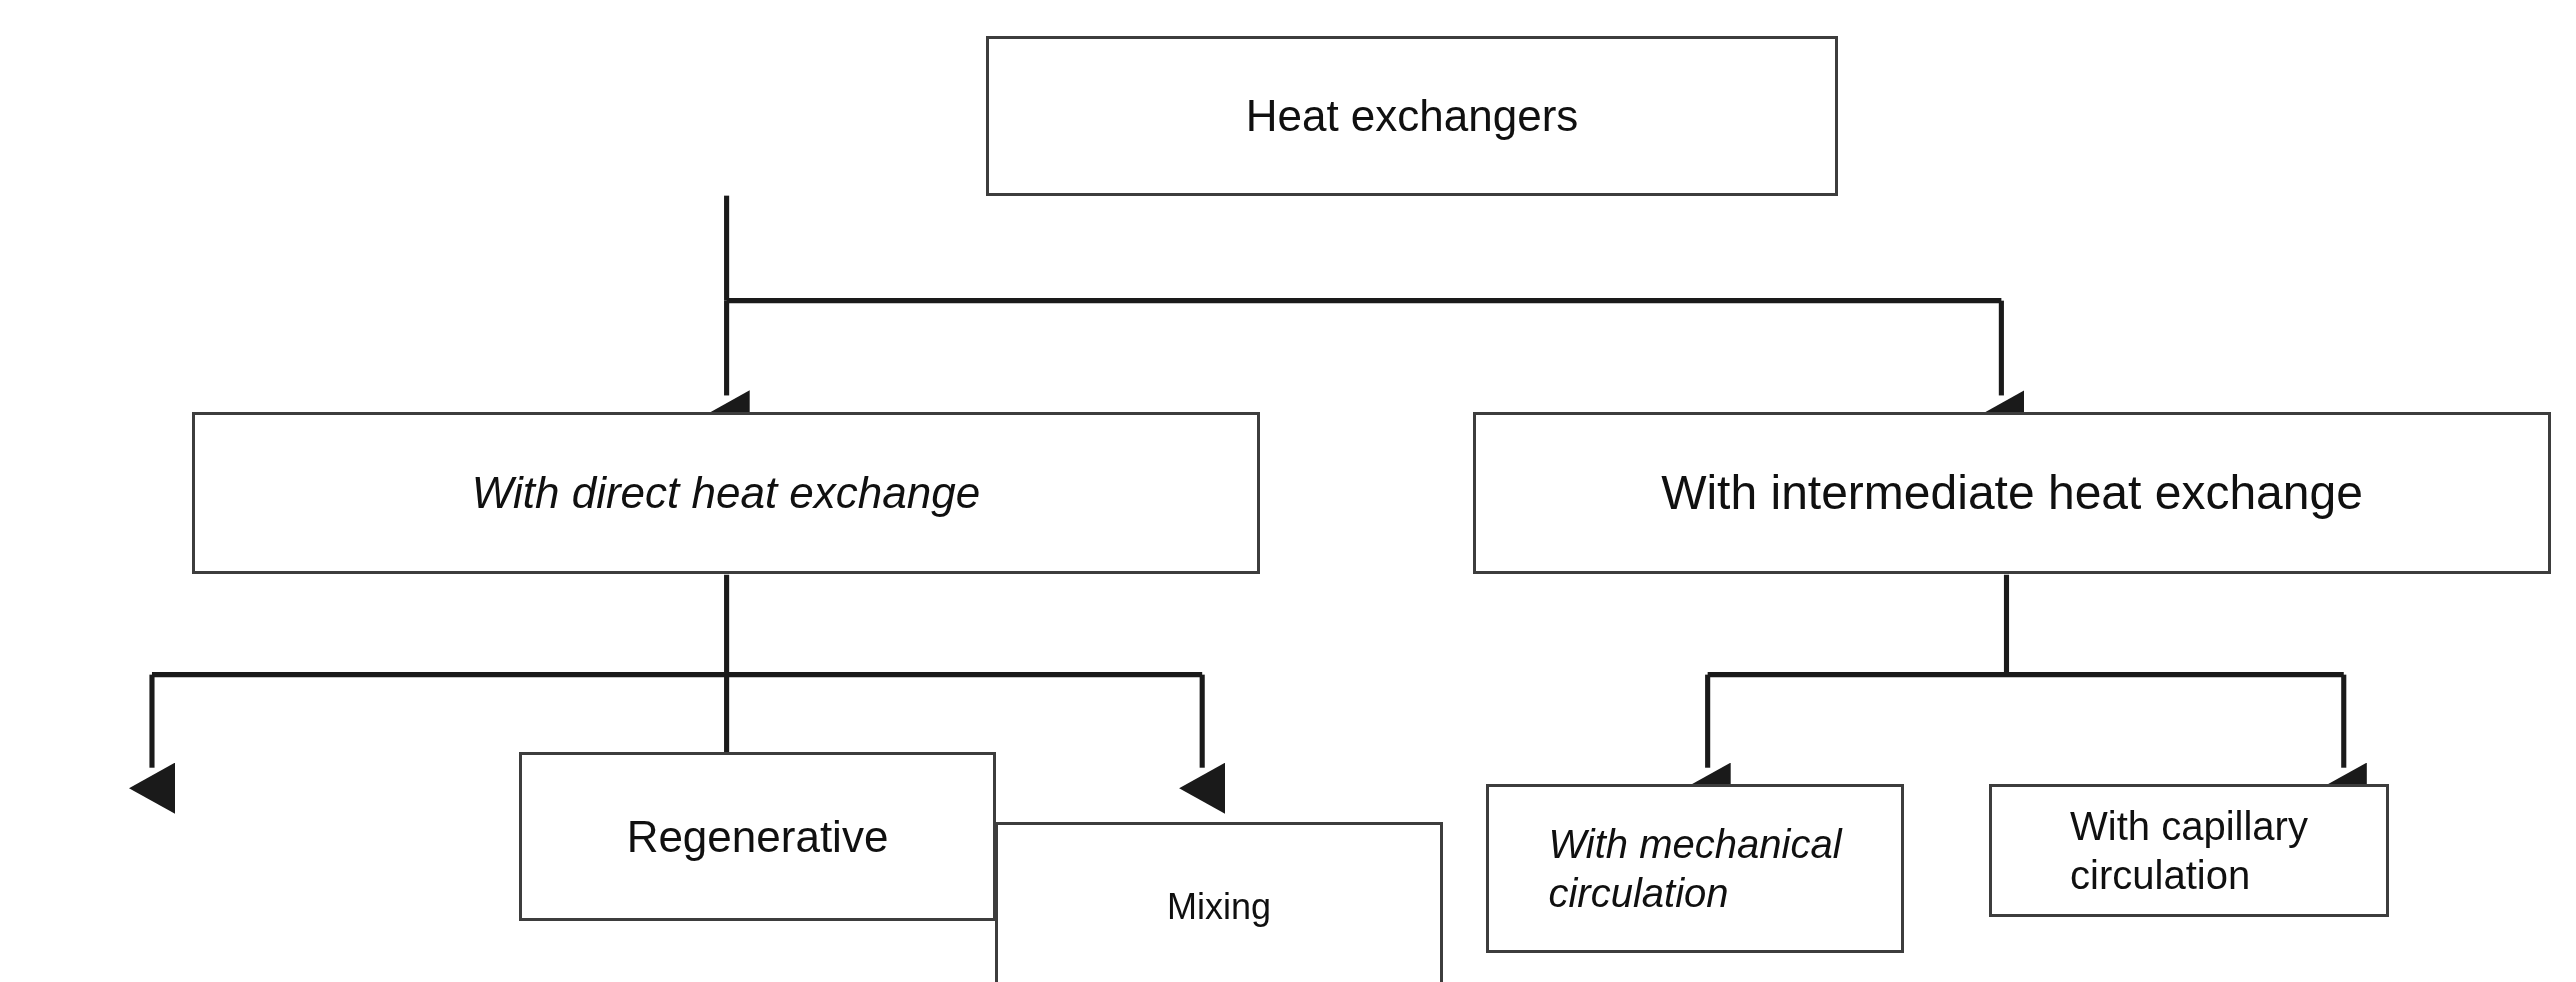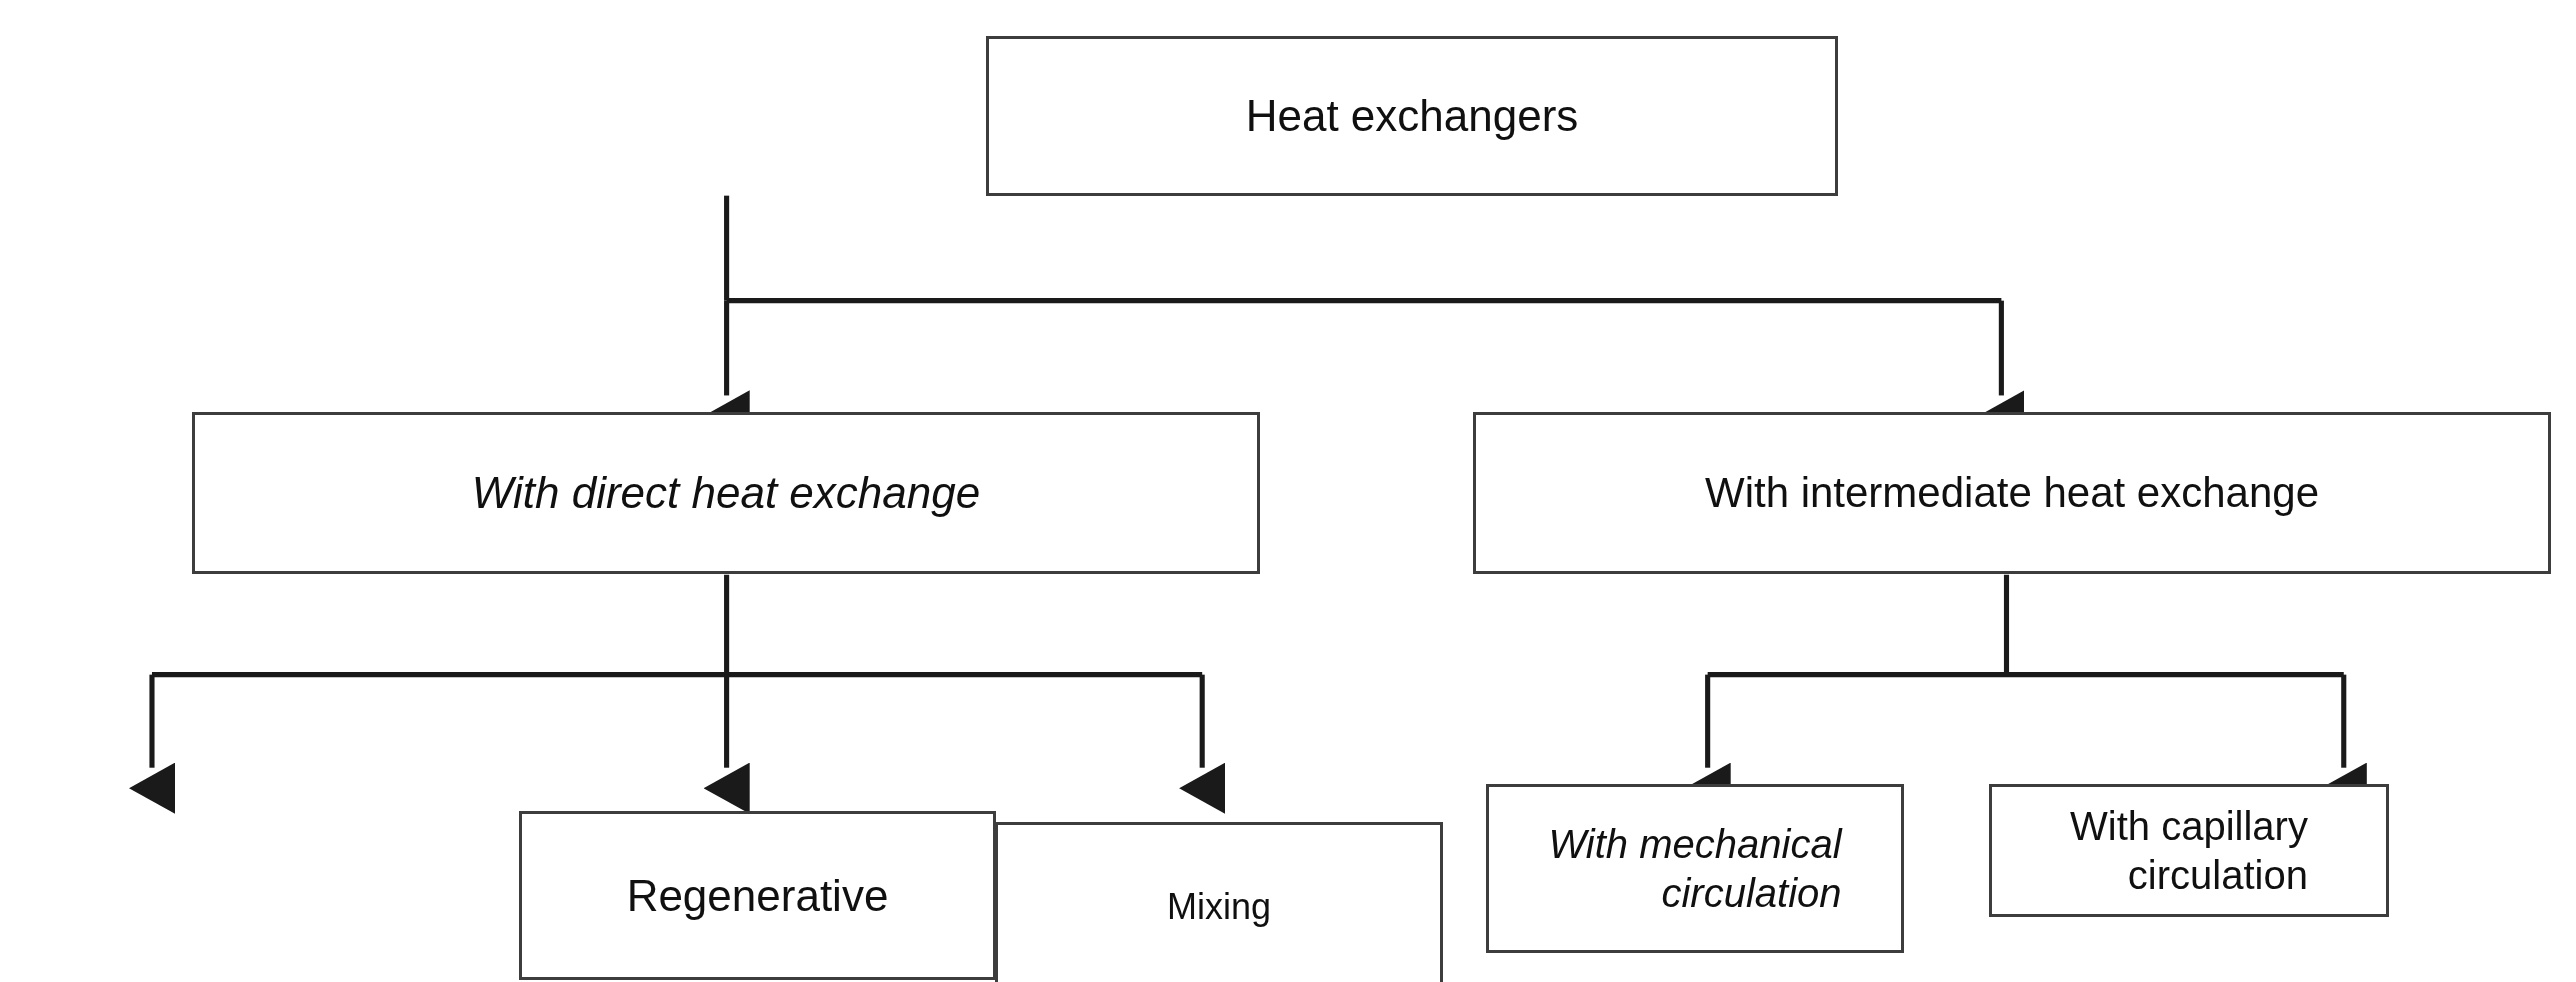--- a/index.html
+++ b/index.html
@@ -24,21 +24,21 @@
     height: 983px;
   }
   .node {
     position: absolute;
     box-sizing: border-box;
     background: #ffffff;
     border: 3.4px solid #3d3d3d;
     display: flex;
     align-items: center;
     justify-content: center;
-    text-align: right;
+    text-align: left;
     color: #101010;
     line-height: 1.22;
     z-index: 2;
   }
   .node .label {
     display: block;
     padding: 0 8.5px;
     white-space: pre-line;
   }
   
@@ -50,30 +50,30 @@
   
   #node-direct {
     left: 192px; top: 412px;
     width: 1068px; height: 162px;
     font-size: 44px;
     font-style: italic;
   }
   #node-intermediate {
     left: 1473px; top: 412px;
     width: 1078px; height: 162px;
-    font-size: 42px;
+    font-size: 48px;
   }
   
   #node-recuperative {
     left: 21.3px; top: 784px;
     width: 462px; height: 169px;
     font-size: 44px;
   }
   #node-regenerative {
-    left: 519px; top: 811px;
+    left: 519px; top: 752px;
     width: 477px; height: 169px;
     font-size: 44px;
   }
   #node-mixing {
     left: 995px; top: 784px;
     width: 448px; height: 169px;
     font-size: 36px;
     margin-top: 38px;
   }
   #node-mechanical {

